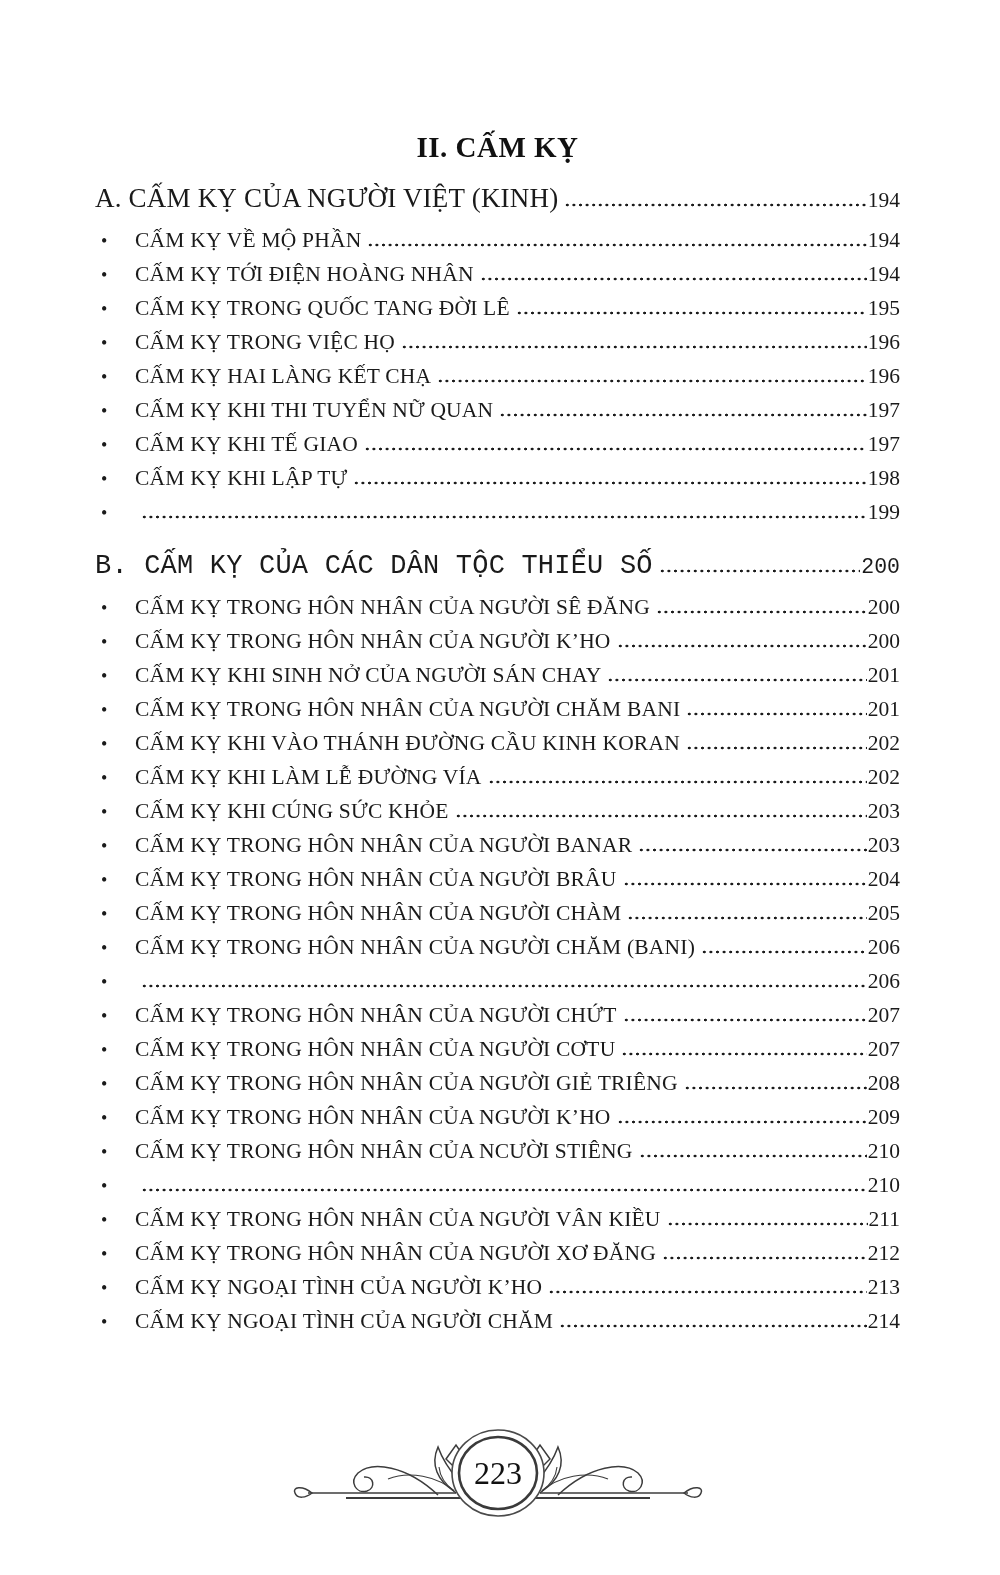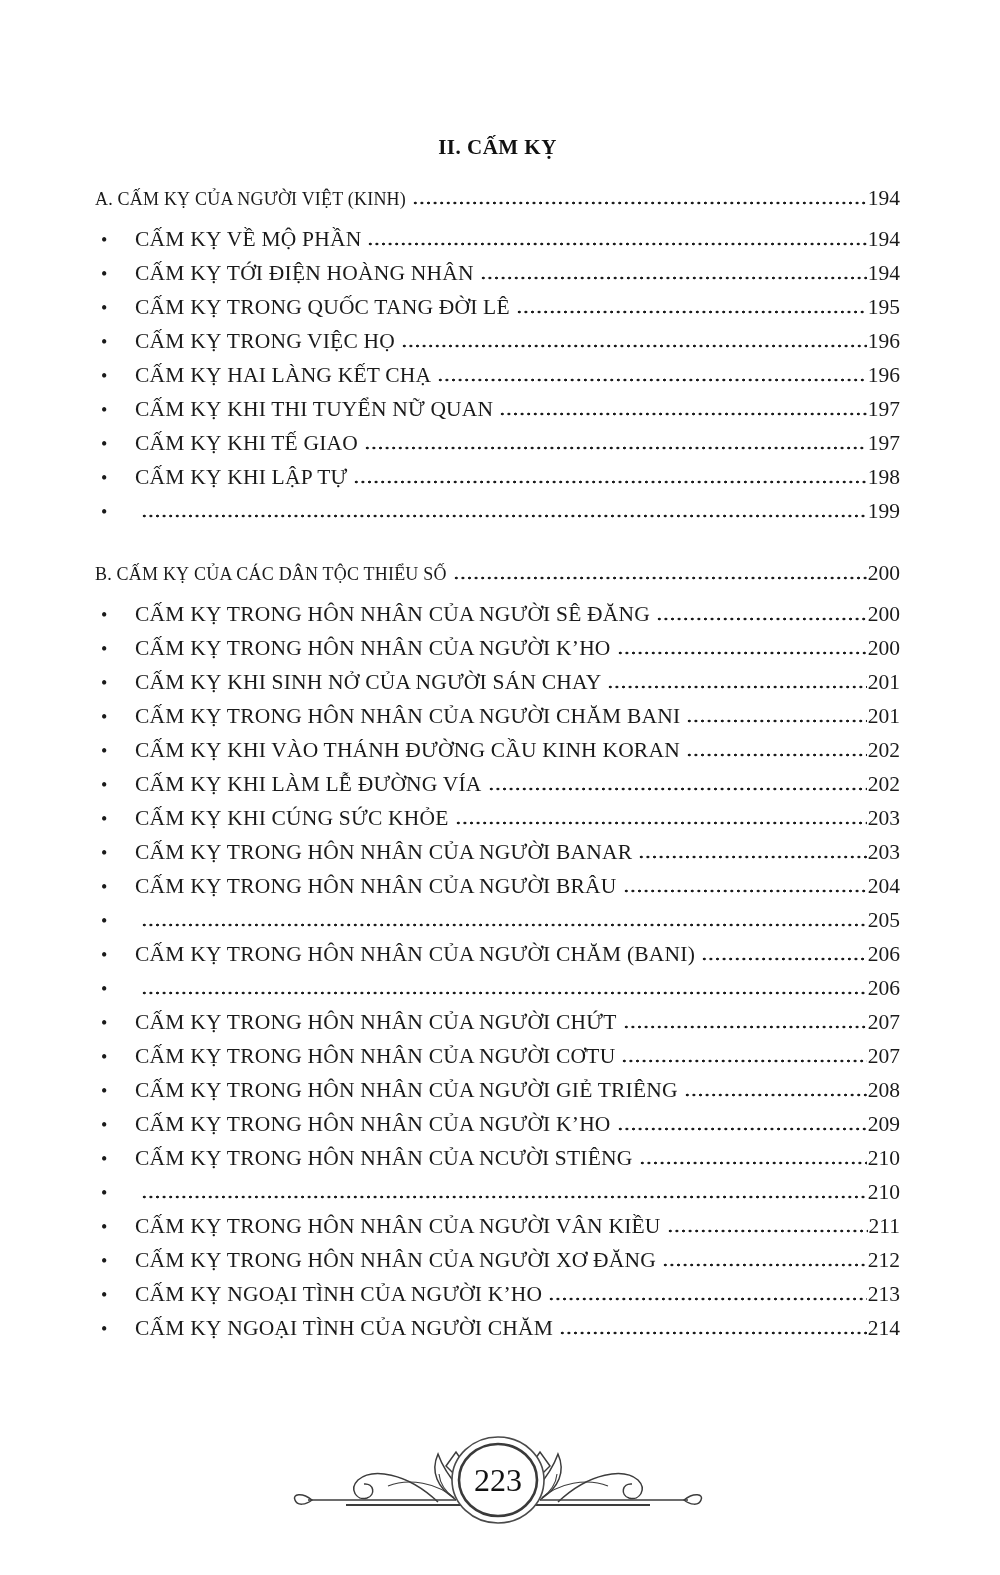--- a/index.html
+++ b/index.html
@@ -17,38 +17,38 @@
   .page {
     box-sizing: border-box;
     width: 1000px;
     height: 1575px;
     padding: 130px 100px 0 95px;
     position: relative;
   }
   .title {
     margin: 0 0 18px 0;
     text-align: center;
-    font-size: 21px;
+    font-size: 29px;
     font-weight: bold;
     letter-spacing: 0.5px;
     color: #111;
     line-height: 34px;
   }
   .toc { width: 100%; }
   .row {
     display: flex;
     align-items: baseline;
     line-height: 33px;
     font-size: 21.5px;
     white-space: nowrap;
   }
   .heading-row { margin-bottom: 7px; }
-  .toc > .heading-row:not(:first-child) { margin-top: 28px; }
+  .toc > .heading-row:not(:first-child) { margin-top: 20px; font-family: Liberation Mono, monospace; }
   .h-label {
-    font-size: 18px;
+    font-size: 27px;
     letter-spacing: 0.2px;
   }
   .item-row { padding-left: 6px; }
   .bullet {
     width: 34px;
     flex: 0 0 34px;
     font-size: 18px;
   }
   .i-label { letter-spacing: 0.2px; }
   .leader {
@@ -213,20 +213,21 @@
 
   <div class="row item-row">
     <span class="bullet">•</span>
     <span class="i-label">CẤM KỴ TRONG HÔN NHÂN CỦA NGƯỜI BRÂU</span>
     <span class="leader"></span>
     <span class="pageno">204</span>
   </div>
 
   <div class="row item-row">
     <span class="bullet">•</span>
+    <span class="i-label">CẤM KỴ TRONG HÔN NHÂN CỦA NGƯỜI CHÀM</span>
     <span class="leader"></span>
     <span class="pageno">205</span>
   </div>
 
   <div class="row item-row">
     <span class="bullet">•</span>
     <span class="i-label">CẤM KỴ TRONG HÔN NHÂN  CỦA NGƯỜI CHĂM (BANI)</span>
     <span class="leader"></span>
     <span class="pageno">206</span>
   </div>

